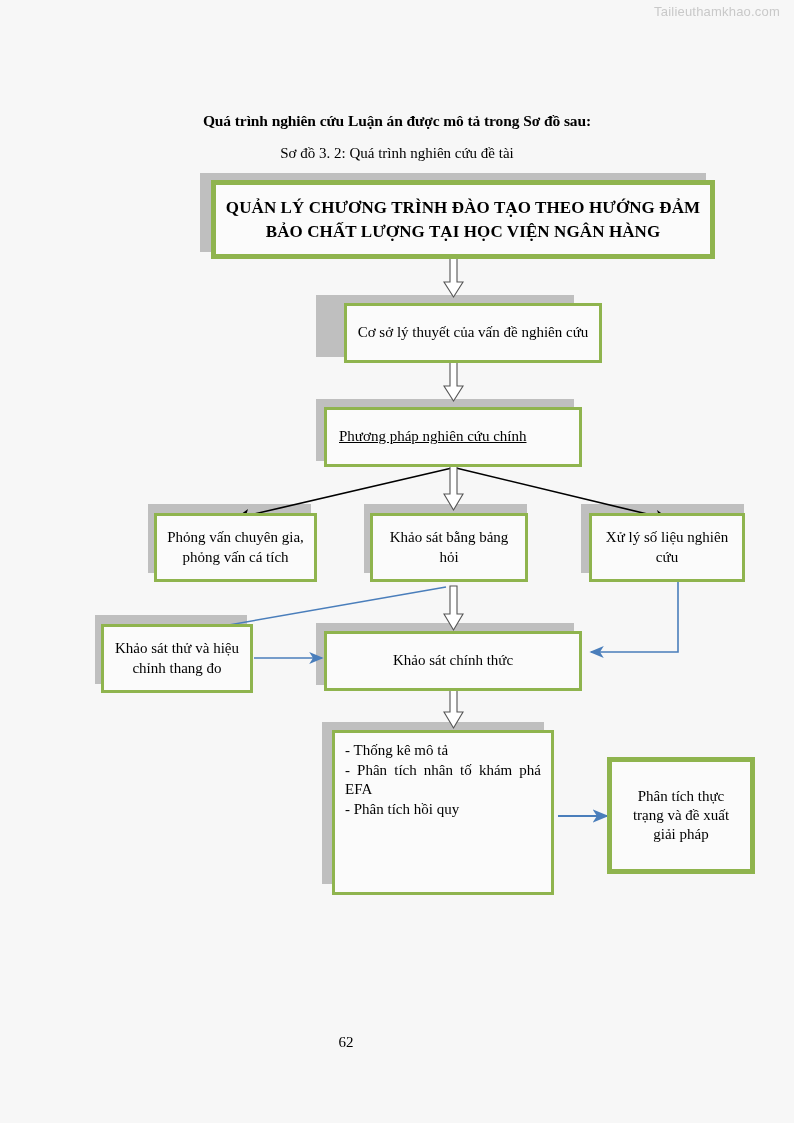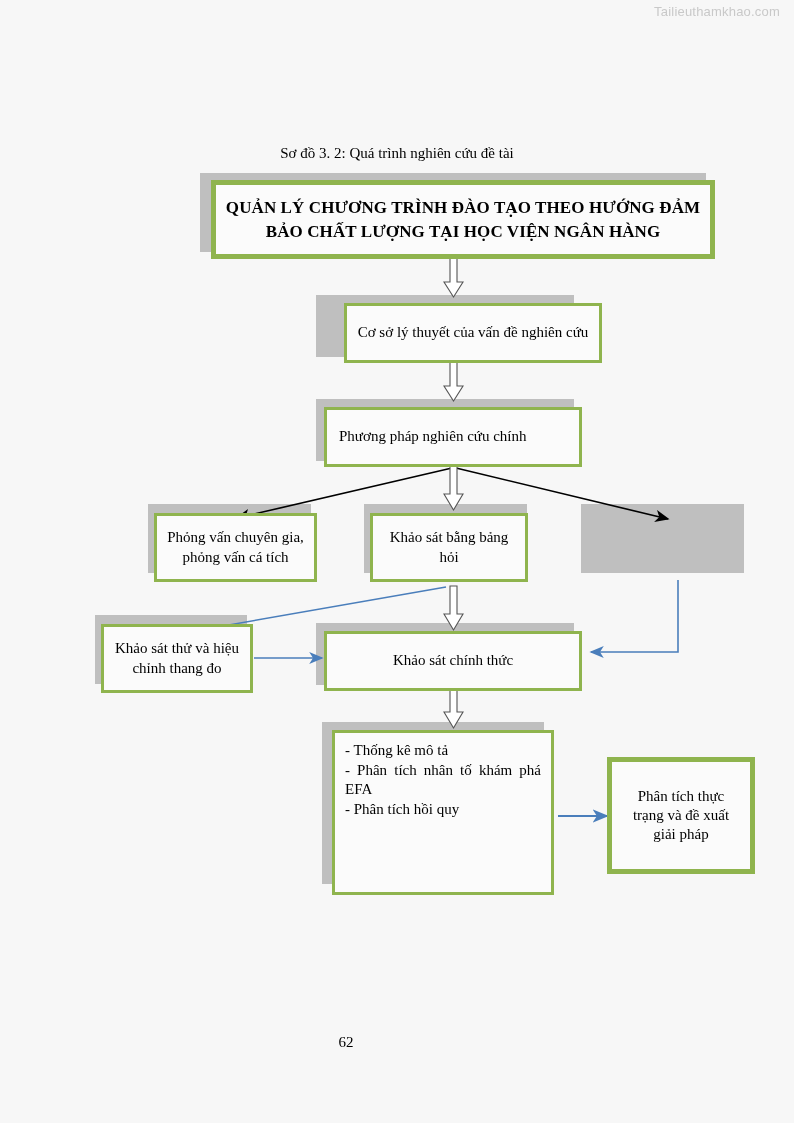--- a/index.html
+++ b/index.html
@@ -55,20 +55,21 @@
     box-sizing: border-box;
     background: #fbfbfb;
     border: 3px solid #8fb44e;
     display: flex;
     align-items: center;
     justify-content: center;
     z-index: 4;
   }
   .box.left-text {
     justify-content: flex-start;
+    text-decoration: underline;
   }
   .box-inner {
     padding: 0 10px;
     width: 100%;
     text-align: center;
     font-size: 15px;
     line-height: 1.28;
   }
   .box.left-text .box-inner {
     text-align: left;
@@ -136,20 +137,21 @@
     font-size: 15px;
   }
 </style>
 </head>
 <body>
 
 <div class="page">
 
   <div class="watermark">Tailieuthamkhao.com</div>
 
+  <div class="doc-heading">Quá trình nghiên cứu Luận án được mô tả trong Sơ đồ sau:</div>
   <div class="fig-caption">Sơ đồ 3. 2: Quá trình nghiên cứu đề tài</div>
 
   <div class="shadow" style="left:200px; top:173px; width:506px; height:79px;"></div>
   <div class="shadow" style="left:316px; top:295px; width:258px; height:62px;"></div>
   <div class="shadow" style="left:316px; top:399px; width:258px; height:62px;"></div>
   <div class="shadow" style="left:148px; top:504px; width:163px; height:69px;"></div>
   <div class="shadow" style="left:364px; top:504px; width:163px; height:69px;"></div>
   <div class="shadow" style="left:581px; top:504px; width:163px; height:69px;"></div>
   <div class="shadow" style="left:95px; top:615px; width:152px; height:69px;"></div>
   <div class="shadow" style="left:316px; top:623px; width:258px; height:62px;"></div>
@@ -213,20 +215,23 @@
   </div>
 
   <div class="box" style="left:154px; top:513px; width:163px; height:69px;">
     <div class="box-inner">Phỏng vấn chuyên gia, phỏng vấn cá tích</div>
   </div>
 
   <div class="box" style="left:370px; top:513px; width:158px; height:69px;">
     <div class="box-inner">Khảo sát bằng bảng hỏi</div>
   </div>
 
+  <div class="box" style="left:589px; top:513px; width:156px; height:69px;">
+    <div class="box-inner">Xử lý số liệu nghiên cứu</div>
+  </div>
 
   <div class="box" style="left:101px; top:624px; width:152px; height:69px;">
     <div class="box-inner">Khảo sát thử và hiệu chỉnh thang đo</div>
   </div>
 
   <div class="box" style="left:324px; top:631px; width:258px; height:60px;">
     <div class="box-inner">Khảo sát chính thức</div>
   </div>
 
   <div class="box top-text" style="left:332px; top:730px; width:222px; height:165px;">

